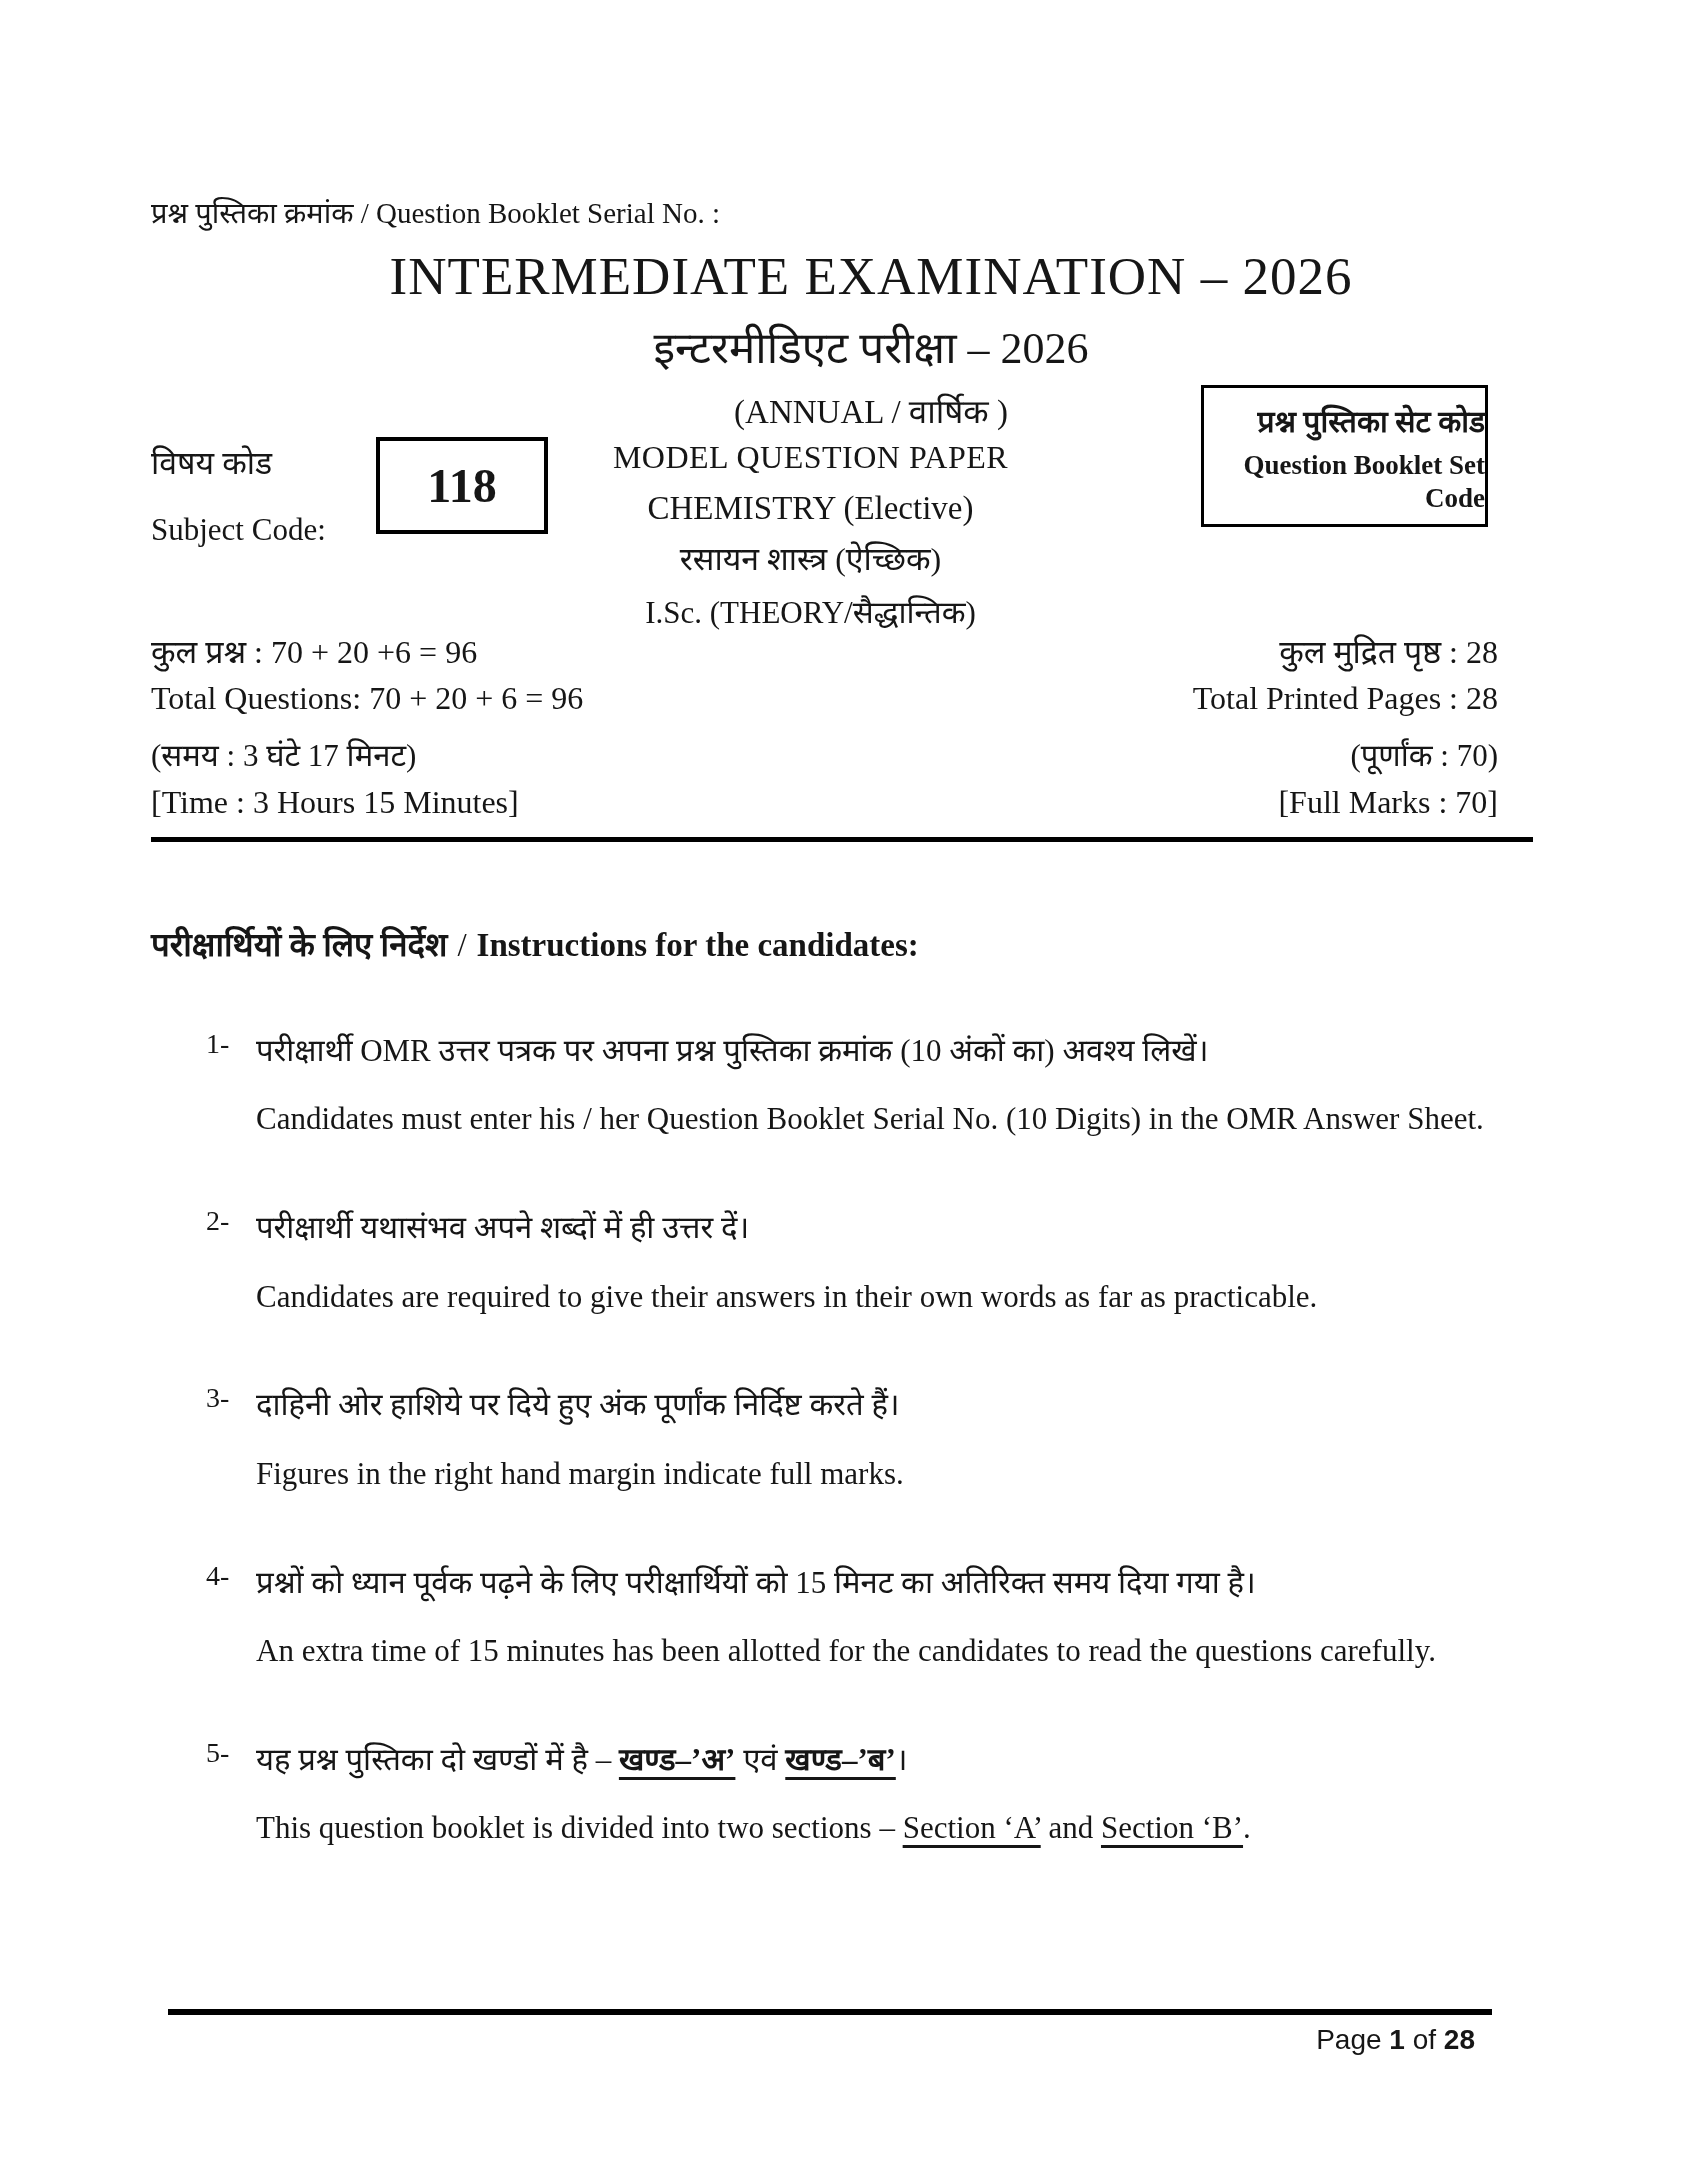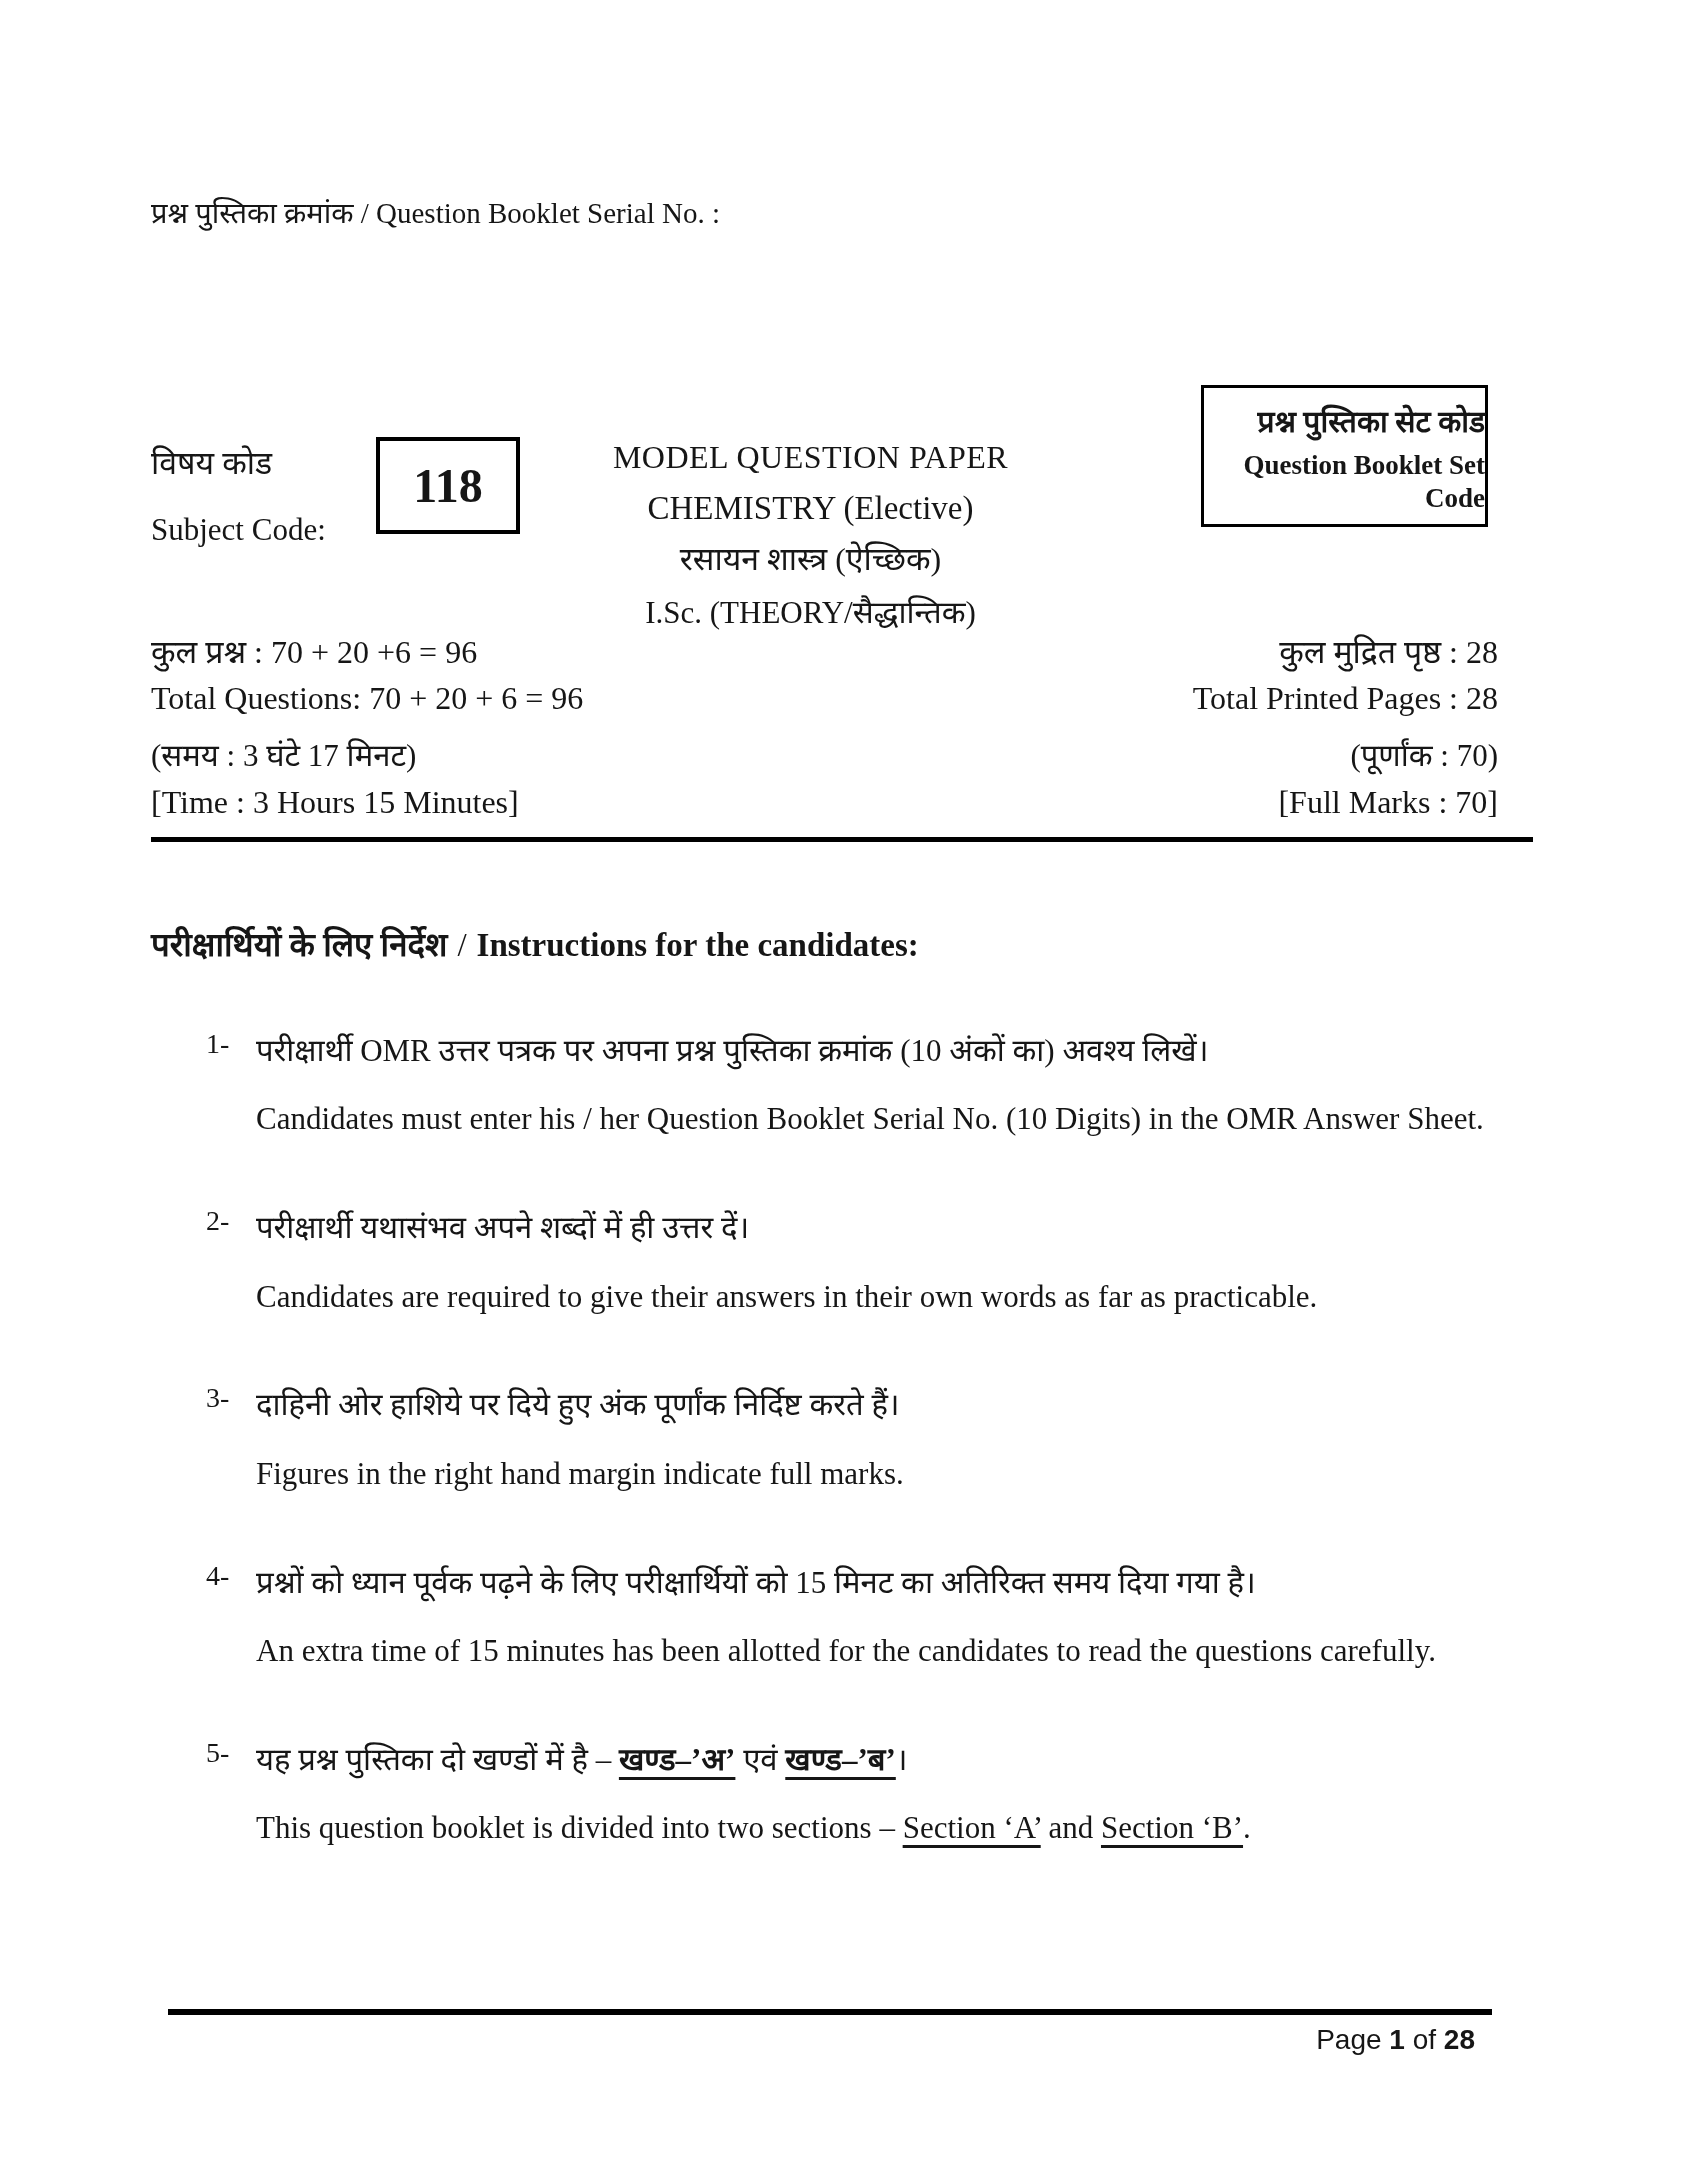--- a/index.html
+++ b/index.html
@@ -20,21 +20,21 @@
   .serial-line { left: 151px; top: 192px; font-size: 29px; }
 
   .title-wrap { left: 198px; right: 139px; top: 246px; text-align: center; }
   .title-en { font-size: 53px; letter-spacing: 1px; font-weight: 400; }
   .title-hi { font-size: 44px; margin-top: 10px; }
   .annual   { font-size: 33px; margin-top: 12px; }
 
   .subj-label-hi { left: 151px; top: 440px; font-size: 32px; }
   .subj-label-en { left: 151px; top: 512px; font-size: 31px; }
   .code-box {
-    left: 376px; top: 437px; width: 144px; height: 97px;
+    left: 376px; top: 437px; width: 172px; height: 97px;
     border: 4px solid #000;
     display: flex; align-items: center; justify-content: center;
   }
   .code-val { font-size: 48px; font-weight: 700; }
 
   .center-block { left: 543px; width: 535px; top: 439px; text-align: center; }
   .cb-line1 { font-size: 32px; letter-spacing: 0.5px; }
   .cb-line2 { font-size: 33px; margin-top: 14px; }
   .cb-line3 { font-size: 32px; margin-top: 9px; }
   .cb-line4 { font-size: 31px; margin-top: 11px; }
@@ -75,20 +75,25 @@
   }
   .page-num b { font-weight: 700; }
 </style>
 </head>
 <body>
 
 <div class="page">
 
   <div class="abs serial-line">प्रश्न पुस्तिका क्रमांक / Question Booklet Serial No. :</div>
 
+  <div class="abs title-wrap">
+    <div class="title-en">INTERMEDIATE EXAMINATION – 2026</div>
+    <div class="title-hi">इन्टरमीडिएट परीक्षा – 2026</div>
+    <div class="annual">(ANNUAL / वार्षिक )</div>
+  </div>
 
   <div class="abs subj-label-hi">विषय कोड</div>
   <div class="abs subj-label-en">Subject Code:</div>
 
   <div class="abs code-box">
     <span class="code-val">118</span>
   </div>
 
   <div class="abs center-block">
     <div class="cb-line1">MODEL QUESTION PAPER</div>

